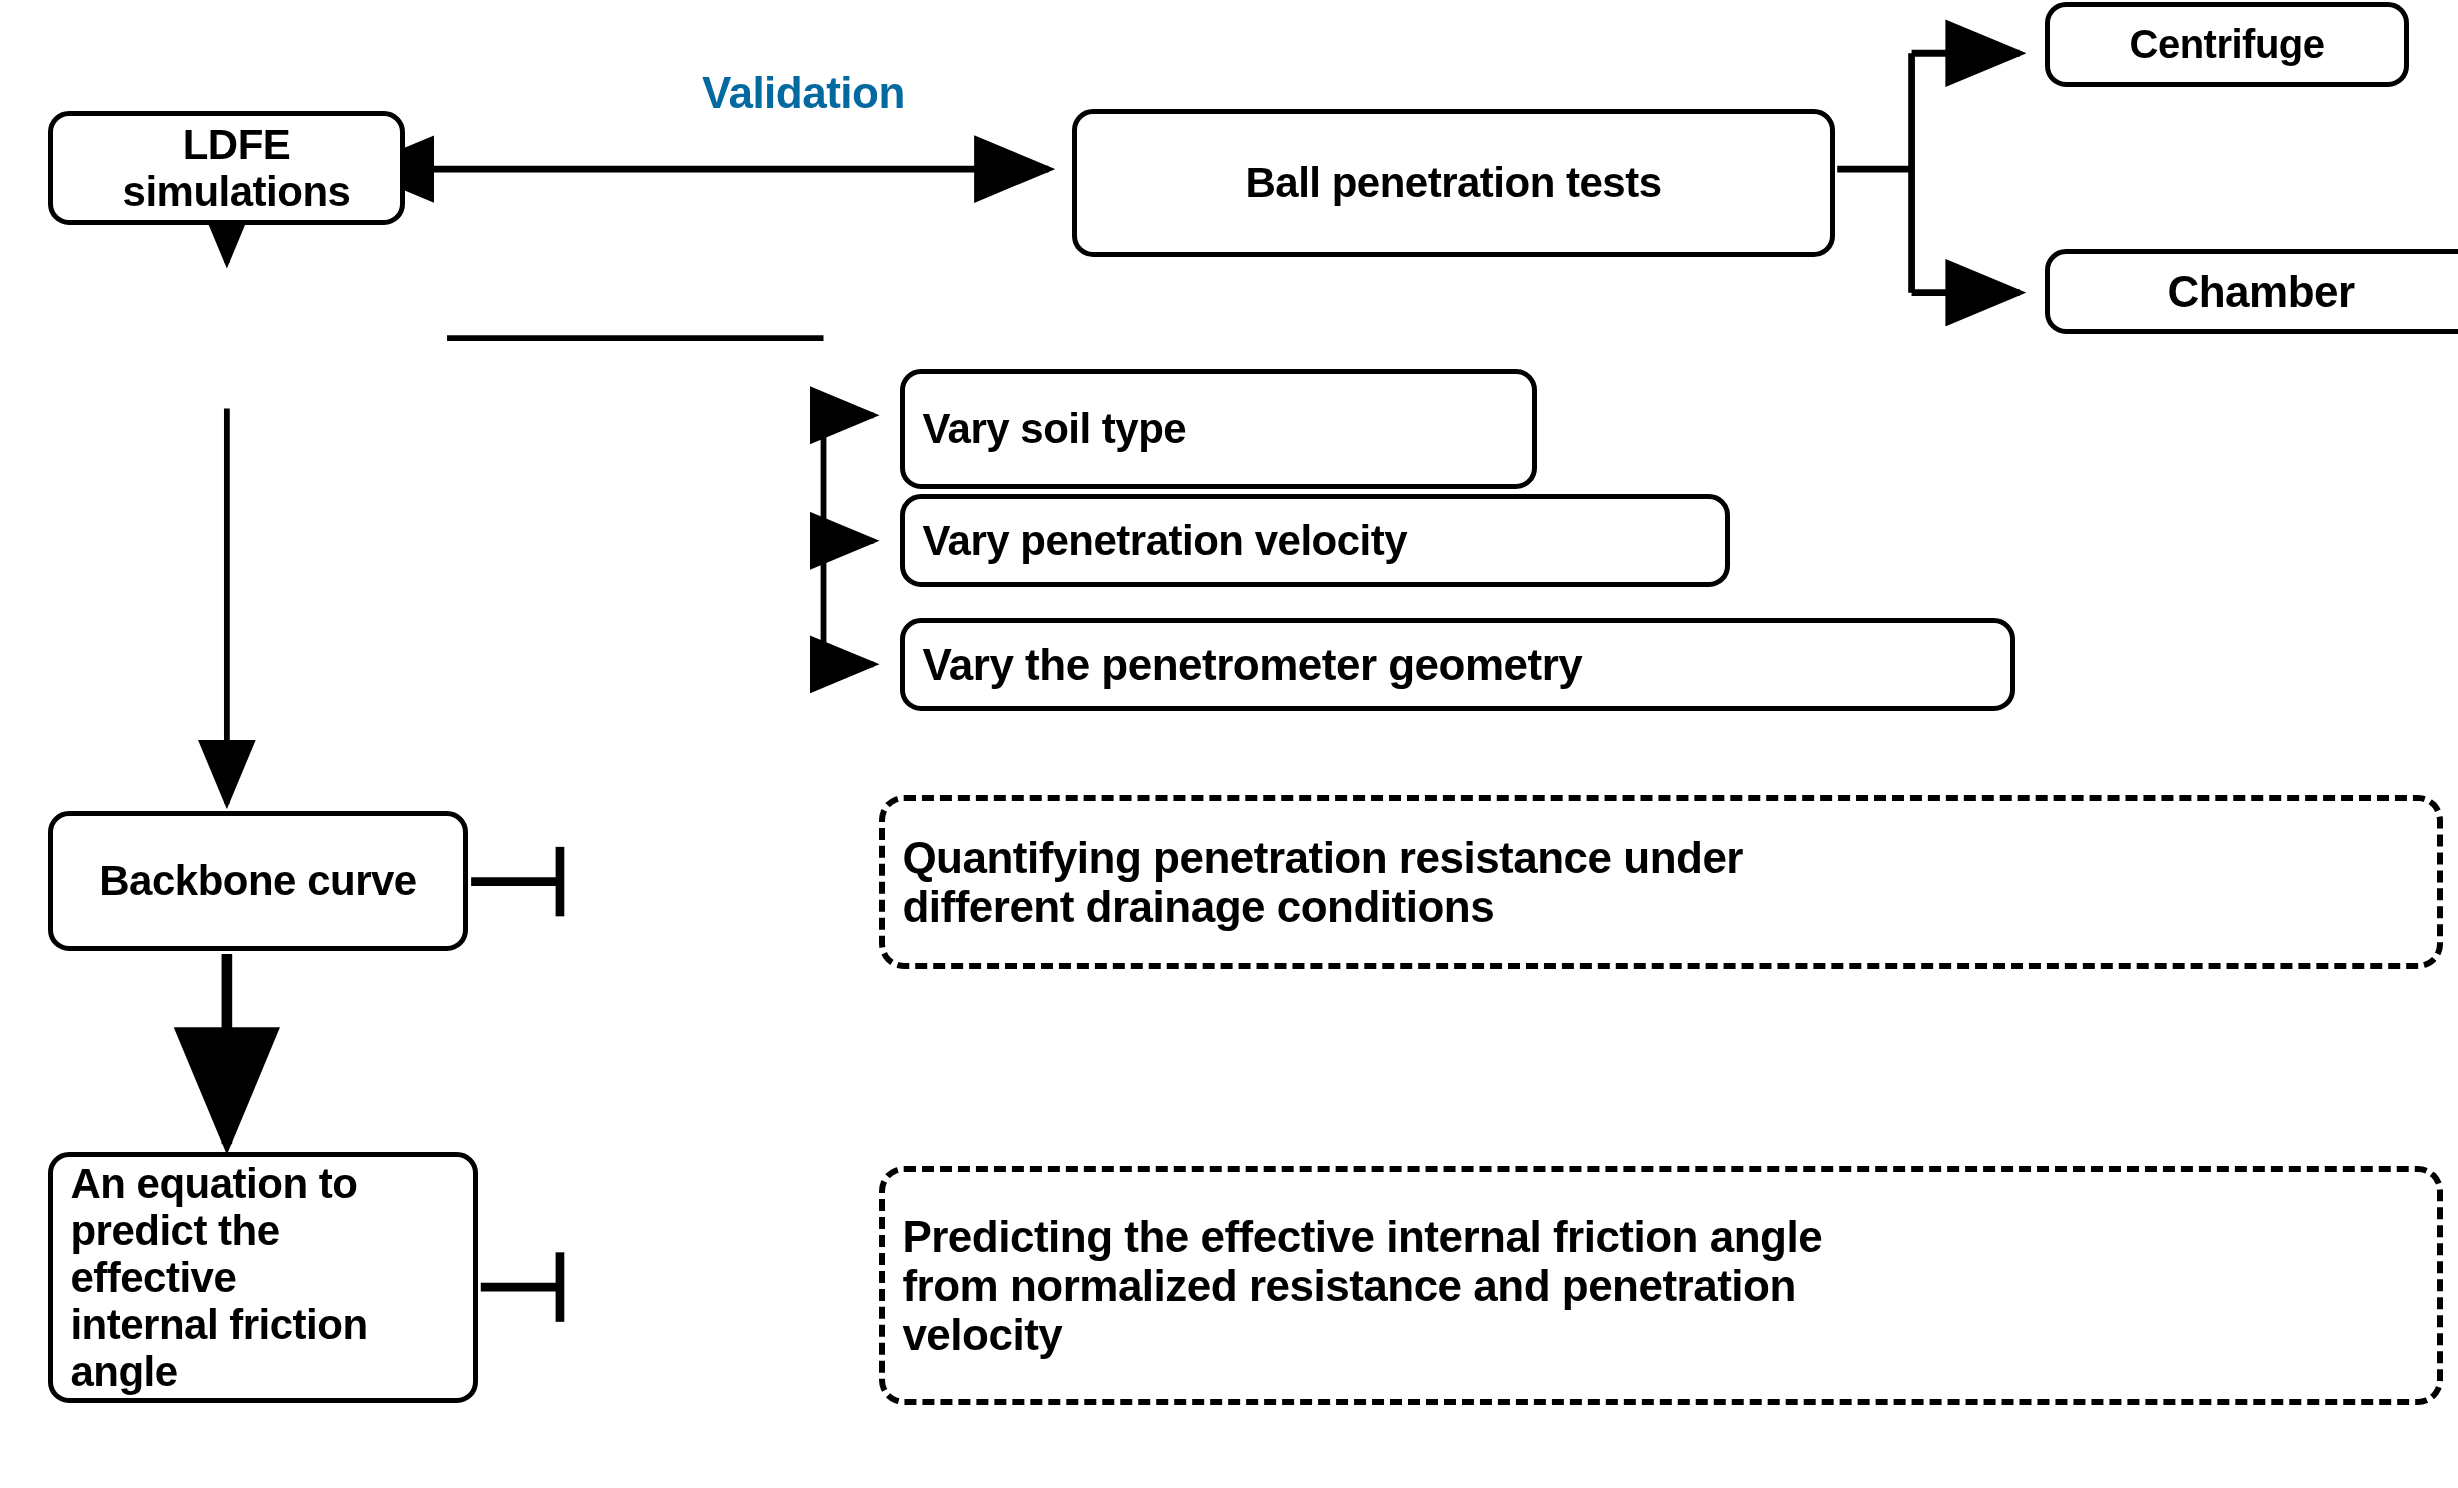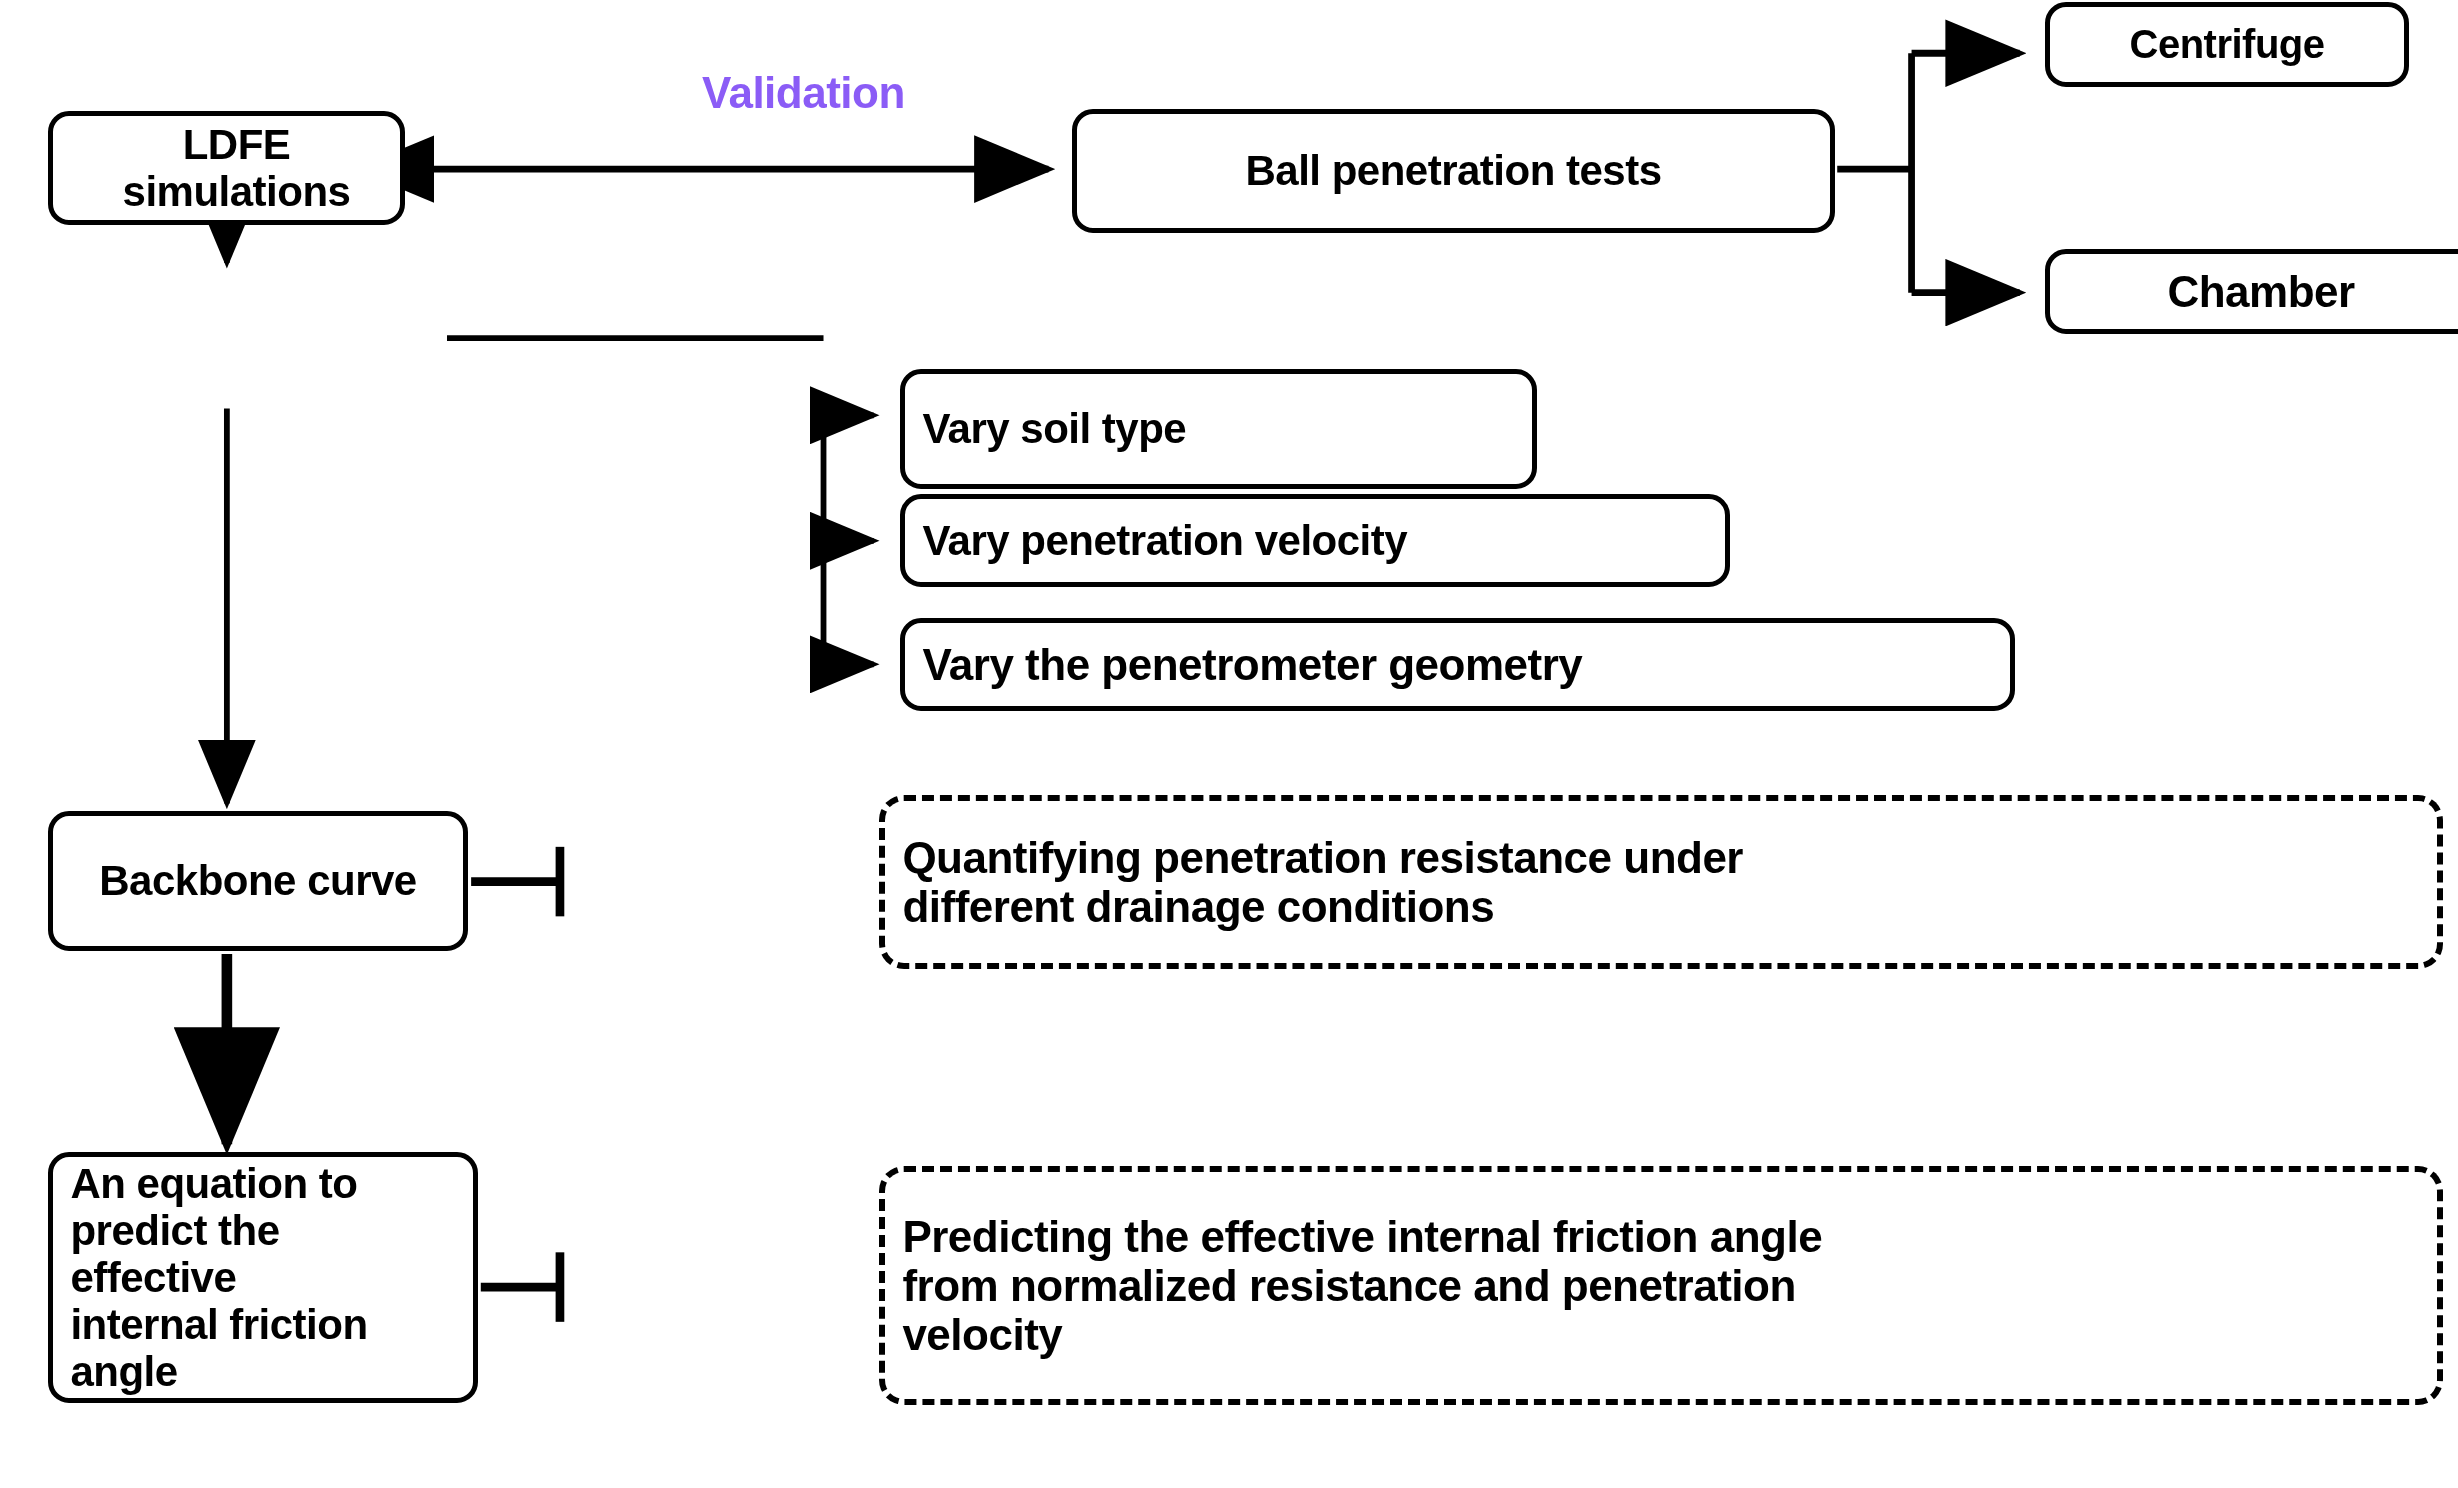--- a/index.html
+++ b/index.html
@@ -35,42 +35,42 @@
   }
   .node .txt {
     width: 100%;
     padding: 0 17.4px;
   }
   .center .txt { text-align: center; }
   .left   .txt { text-align: left; }
 
   
   #n-ldfe        { left: 48px;   top: 111px;  width: 357px;  height: 114px; font-size: 42px; padding-left: 20px; }
-  #n-ball        { left: 1072px; top: 109px;  width: 763px;  height: 124px; font-size: 42px; justify-content: flex-end; }
+  #n-ball        { left: 1072px; top: 109px;  width: 763px;  height: 148px; font-size: 42px; justify-content: flex-end; }
   #n-centrifuge  { left: 2045px; top: 2px;   width: 364px;  height: 85px;  font-size: 40px; }
   #n-chamber     { left: 2045px; top: 249px;  width: 432px;  height: 85px;  font-size: 44px; }
   #n-param       { left: 48px;   top: 270px;  width: 396px;  height: 135px; font-size: 42px; }
   #n-vary1       { left: 900px;  top: 369px;  width: 637px;  height: 120px;  font-size: 42px; }
   #n-vary2       { left: 900px;  top: 494px;  width: 830px;  height: 93px;  font-size: 42px; }
   #n-vary3       { left: 900px;  top: 618px;  width: 1115px; height: 93px;  font-size: 44px; }
   #n-backbone    { left: 48px;   top: 811px;  width: 420px;  height: 140px; font-size: 42px; }
   #n-quant       { left: 879px;  top: 795px;  width: 1564px; height: 174px; font-size: 44px; }
   #n-equation    { left: 48px;   top: 1152px; width: 430px;  height: 251px; font-size: 42px; }
   #n-predict     { left: 879px;  top: 1166px; width: 1564px; height: 239px; font-size: 44px; }
 
   #edges {
     position: absolute;
     left: 0; top: 0;
     width: 2458px;
     height: 1489px;
     pointer-events: none;
   }
   .edge-label {
     position: absolute;
-    color: #8b5cf6;
+    color: #0369a1;
     font-weight: bold;
     font-size: 44px;
     letter-spacing: -0.5px;
     white-space: nowrap;
   }
   #lbl-validation { left: 702px; top: 68px; }
 </style>
 </head>
 <body>
 

